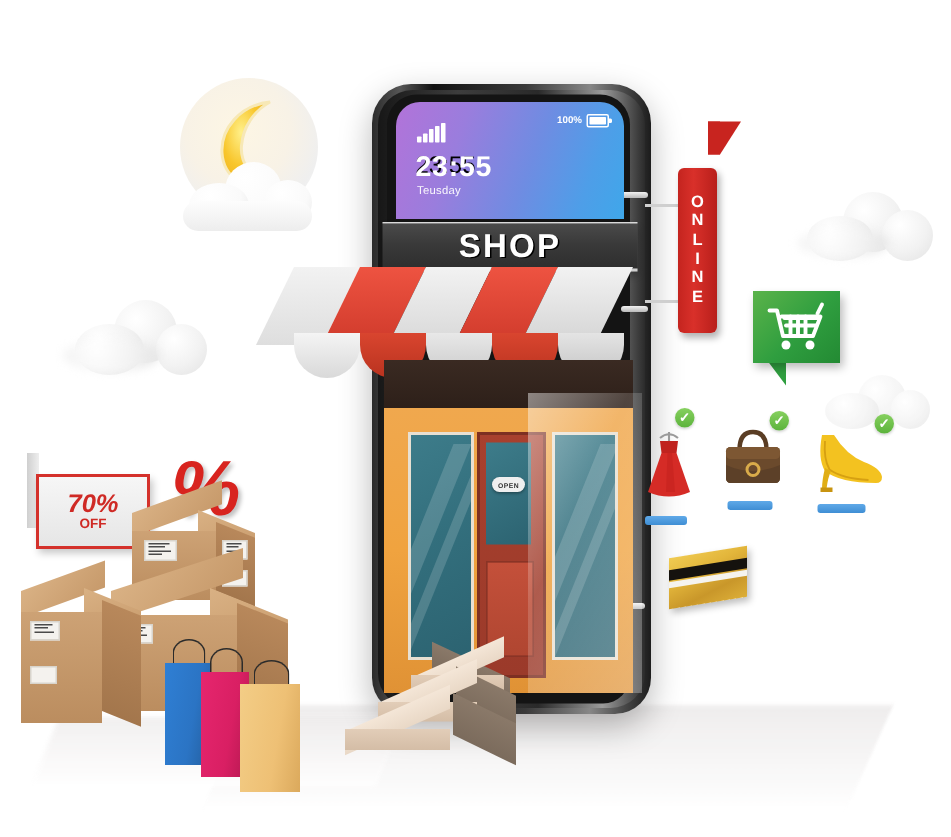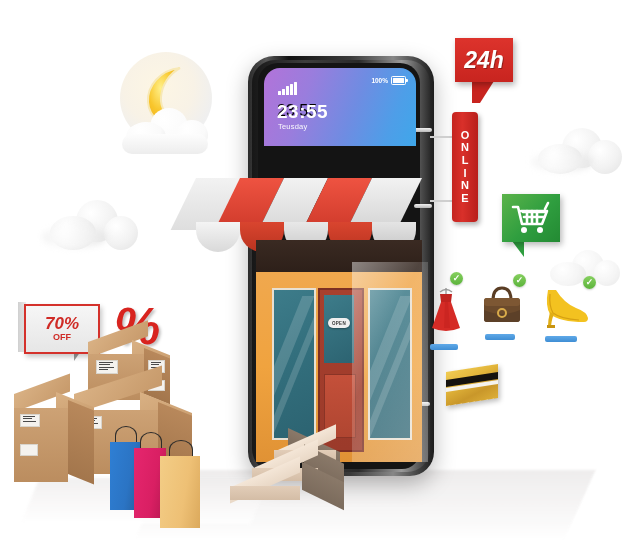--- a/index.html
+++ b/index.html
@@ -168,21 +168,21 @@
     background:linear-gradient(135deg,#5bb34a 0%,#2f9e3f 55%,#238a33 100%);
     box-shadow:2px 3px 6px rgba(0,0,0,.28);
   }
   .cart-tail{
     left:508px;top:241px;width:0;height:0;
     border-right:12px solid #2f9e3f;border-left:4px solid transparent;border-bottom:16px solid transparent;
   }
 
   
   .off-bubble{
-    left:24px;top:304px;width:72px;height:46px;
+    left:24px;top:316px;width:72px;height:46px;
     background:linear-gradient(180deg,#f6f6f6,#e6e6e6);
     border:2px solid #d4312b;
     box-shadow:2px 3px 5px rgba(0,0,0,.22);
     display:flex;flex-direction:column;align-items:center;justify-content:center;
   }
   .off-bubble .big{color:#cf2a25;font-size:17px;font-weight:bold;line-height:1;font-style:italic;}
   .off-bubble .small{color:#cf2a25;font-size:9px;font-weight:bold;line-height:1.3;}
   .off-left{left:18px;top:302px;width:8px;height:50px;background:linear-gradient(90deg,#cfcfcf,#eee);}
   .off-tail{left:74px;top:348px;width:0;height:0;border-left:9px solid #9a9a9a;border-right:4px solid transparent;border-bottom:13px solid transparent;}
 
@@ -295,20 +295,23 @@
           <i></i>
         </span>
     </div>
 
     <div class="abs" style="left:13px;top:34px;">23:55</div>
     <div class="abs clock" style="left:13px;top:34px;">23:55</div>
     <div class="abs day" style="left:14px;top:54px;">Teusday</div>
 
   </div>
 
+  <div class="abs shop-sign">
+    <span>SHOP</span>
+  </div>
 
   <div class="abs awning-wrap">
     <div class="awn-stripe" style="left:0px;width:44px;background:linear-gradient(180deg,#f2f2f2,#dedede);"></div>
     <div class="awn-stripe" style="left:44px;width:44px;background:linear-gradient(180deg,#ee5341,#cf3a2b);"></div>
     <div class="awn-stripe" style="left:88px;width:44px;background:linear-gradient(180deg,#f2f2f2,#d8d8d8);"></div>
     <div class="awn-stripe" style="left:132px;width:44px;background:linear-gradient(180deg,#ee5341,#cf3a2b);"></div>
     <div class="awn-stripe" style="left:176px;width:50px;background:linear-gradient(180deg,#f2f2f2,#d4d4d4);"></div>
     <div class="awn-scallop" style="left:0px;background:linear-gradient(180deg,#f4f4f4,#d9d9d9);"></div>
     <div class="awn-scallop" style="left:44px;background:linear-gradient(180deg,#d9452f,#b9331f);"></div>
     <div class="awn-scallop" style="left:88px;background:linear-gradient(180deg,#e8e8e8,#c9c9c9);"></div>
@@ -355,23 +358,20 @@
   <div class="abs online-sign">
     <b>O</b>
     <b>N</b>
     <b>L</b>
     <b>I</b>
     <b>N</b>
     <b>E</b>
   </div>
 
   <div class="abs bubble24-tail"></div>
-  <div class="abs bubble24">
-    <span>24h</span>
-  </div>
 
   <div class="abs cart-tail"></div>
   <div class="abs cart-bubble">
     <svg width="58" height="48" viewBox="0 0 58 48" style="display:block;">
       <g fill="none" stroke="#ffffff" stroke-width="2.6" stroke-linecap="round" stroke-linejoin="round">
         <path d="M11 13 h5 l4 17 h20 l5 -13 h-26"></path>
         <path d="M43 15 L46 9"></path>
         <path d="M21 18 h22"></path>
         <path d="M22 23 h20"></path>
         <path d="M25 17 v12 M30 17 v12 M35 17 v12"></path>

